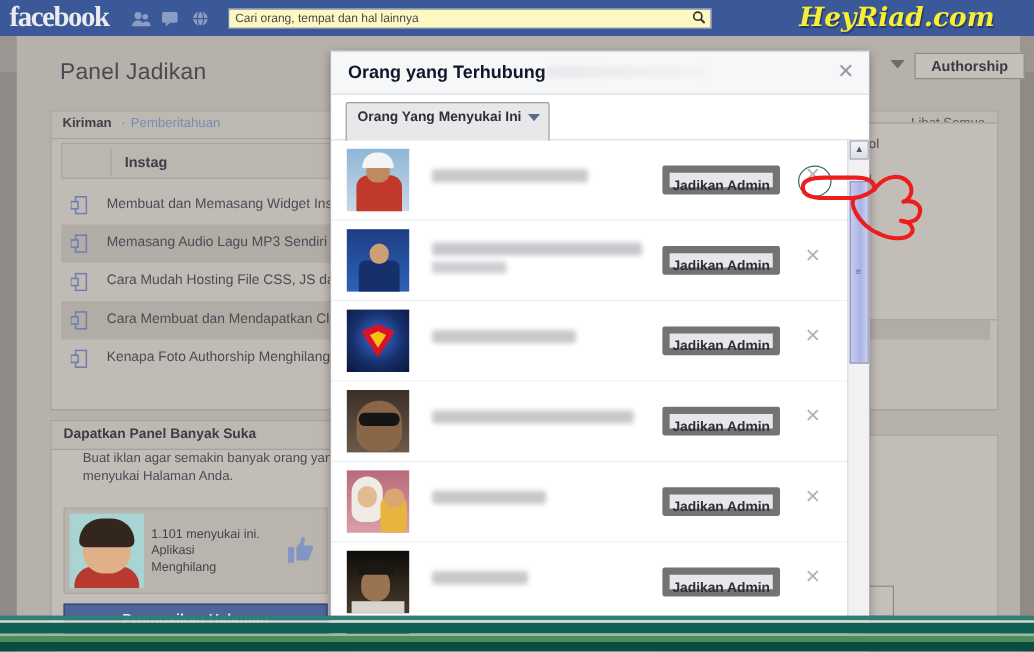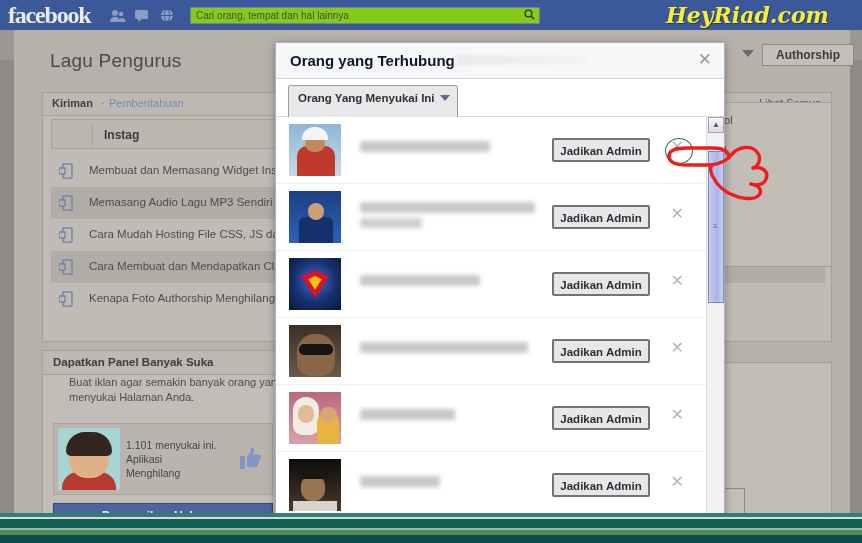--- a/index.html
+++ b/index.html
@@ -20,22 +20,22 @@
     letter-spacing:-1.2px; font-family:"Liberation Serif", serif;
   }
   .navicon{
     position:absolute; top:9px; width:16px; height:13px;
     color:#8b9dc3; font-size:13px; line-height:13px; text-align:center;
   }
   #nav-friends{ left:110px; }
   #nav-messages{ left:135px; }
   #nav-globe{ left:160px; }
   #fb-search{
-    position:absolute; left:190px; top:7px; width:350px; height:17px;
-    background:#84cc16; border:1px solid #6c7cab;
+    position:absolute; left:190px; top:7px; width:403px; height:17px;
+    background:#fef9c3; border:1px solid #6c7cab;
   }
   #fb-search-text{
     position:absolute; left:5px; top:2px; font-size:10px; color:#4a4a4a;
     white-space:nowrap;
   }
   #fb-search-icon{
     position:absolute; right:4px; top:1px; font-size:11px; color:#3b3b3b;
   }
   #heyriad{
     position:absolute; left:666px; top:2px;
@@ -263,21 +263,21 @@
     position:absolute; left:84px; top:24px; height:11px;
     background:#c8c8cc; border-radius:2px;
     filter:blur(2.2px);
   }
   .pname2{
     position:absolute; left:84px; top:38px; height:10px;
     background:#cfcfd3; border-radius:2px; filter:blur(2.2px);
   }
   .padmin{
     position:absolute; right:58px; top:21px; width:98px; height:24px;
-    background:#e7e7e9; border:2px solid #737373; border-radius:2px;
+    background:#e7e7e9; border:6px solid #737373; border-radius:2px;
     font-size:11.5px; font-weight:bold; color:#2e2e34;
     text-align:center; line-height:23px; cursor:pointer;
   }
   .pclose{
     position:absolute; right:24px; top:22px; font-size:16px; color:#b3b3b8;
     cursor:pointer; line-height:16px;
   }
   
   .av-sky{background:linear-gradient(#8fb6d8,#c9d9e4);}
   .av-red{position:absolute;left:8px;top:22px;width:38px;height:32px;background:#c0392b;border-radius:10px 10px 0 0;}
@@ -379,21 +379,21 @@
   <div id="heyriad">HeyRiad.com</div>
   <div id="topright-dots"></div>
 </div>
 
 <div id="page">
   <div id="leftmargin"></div>
   <div id="rightmargin"></div>
 
   <div id="content">
 
-    <div id="panel-title">Lagu Pengurus</div>
+    <div id="panel-title">Panel Jadikan</div>
 
     <div id="postbox">
       <div id="tabs">
         <div id="tab-kiriman">Kiriman</div>
         <div id="tab-dot">·</div>
         <div id="tab-pemberitahuan">Pemberitahuan</div>
         <div id="tab-lihatsemua">Lihat Semua</div>
       </div>
 
       <div id="kirim-row">

